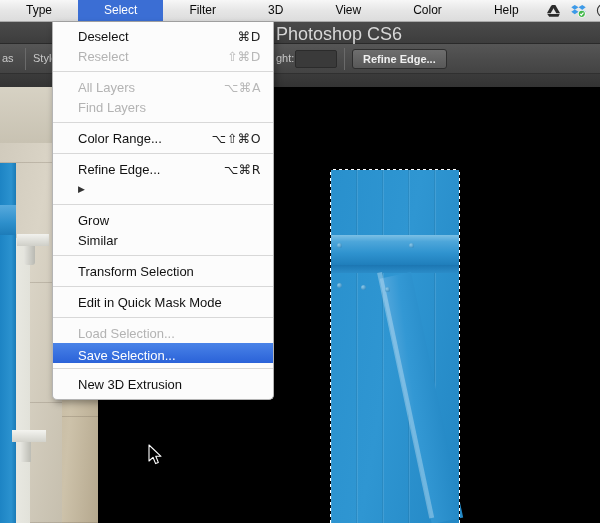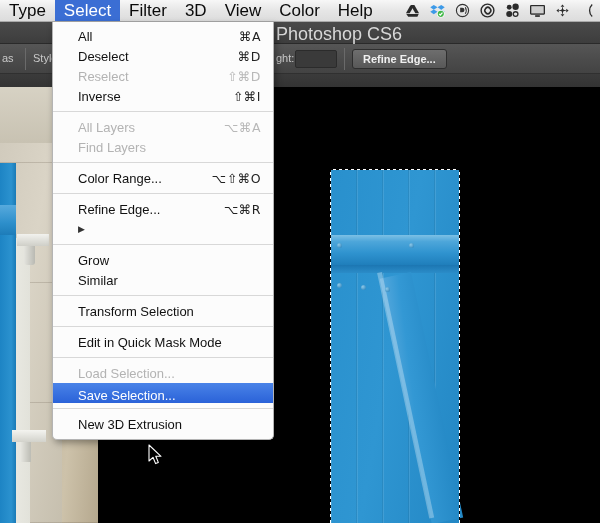--- a/index.html
+++ b/index.html
@@ -116,21 +116,21 @@
   .ants .right  { right:0; top:0; width:1px; height:100%; }
 
   
   .menubar {
     position: absolute; left:0; top:0; width:600px; height:22px;
     background: linear-gradient(180deg,#f7f7f7 0%,#e6e6e6 50%,#dcdcdc 100%);
     border-bottom: 1px solid #a9a9a9;
     display:flex; align-items:center;
   }
   .menubar-item {
-    font-size: 17px; color:#0a0a0a; padding: 0 9px; line-height:21px; height:21px;
+    font-size: 12px; color:#0a0a0a; padding: 0 26px; line-height:21px; height:21px;
     white-space:nowrap;
   }
   .menubar-item.active { background:#3b6ed4; color:#fff; }
   .menubar-right { margin-left:auto; display:flex; align-items:center; gap:8px; padding-right:4px; }
   .mb-icon { width:17px; height:15px; display:block; }
 
   
   .ps-titlebar {
     position:absolute; left:0; top:22px; width:600px; height:22px;
     background: linear-gradient(180deg,#4a4a4a 0%,#3d3d3d 100%);
@@ -289,35 +289,27 @@
         <path d="M8 4.6 v6.8 M4.6 8 h6.8" stroke="#2b2b2b" stroke-width="1"></path>
       </svg>
       <svg class="mb-icon" viewBox="0 0 16 16">
         <path d="M13 1.5 A9 9 0 0 0 13 14.5" stroke="#2b2b2b" stroke-width="1.4" fill="none"></path>
       </svg>
     </div>
   </div>
 
   <div class="menu" id="menu">
       <div class="mrow">
-        <span class="lbl">All</span>
-        <span class="key">⌘A</span>
-      </div>
-      <div class="mrow">
         <span class="lbl">Deselect</span>
         <span class="key">⌘D</span>
       </div>
       <div class="mrow disabled">
         <span class="lbl">Reselect</span>
         <span class="key">⇧⌘D</span>
       </div>
-      <div class="mrow">
-        <span class="lbl">Inverse</span>
-        <span class="key">⇧⌘I</span>
-      </div>
       <div class="msep"></div>
       <div class="mrow disabled">
         <span class="lbl">All Layers</span>
         <span class="key">⌥⌘A</span>
       </div>
       <div class="mrow disabled">
         <span class="lbl">Find Layers</span>
       </div>
       <div class="msep"></div>
       <div class="mrow">

